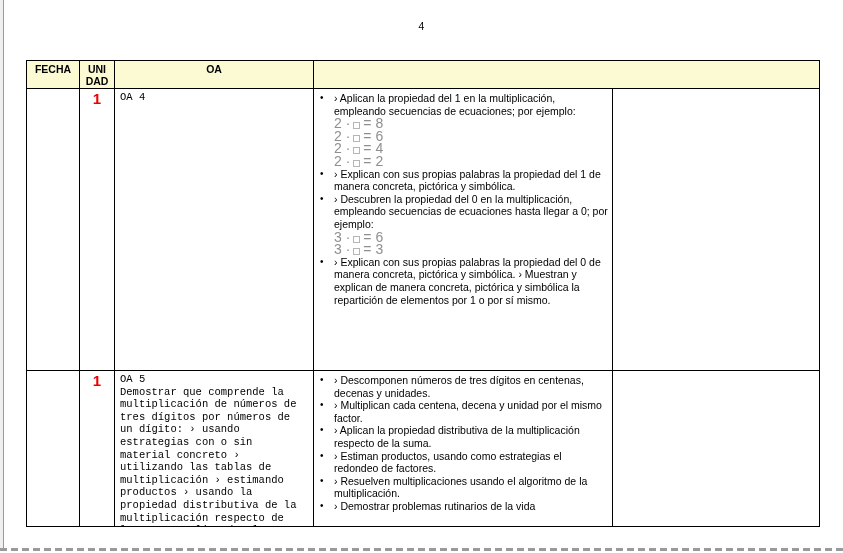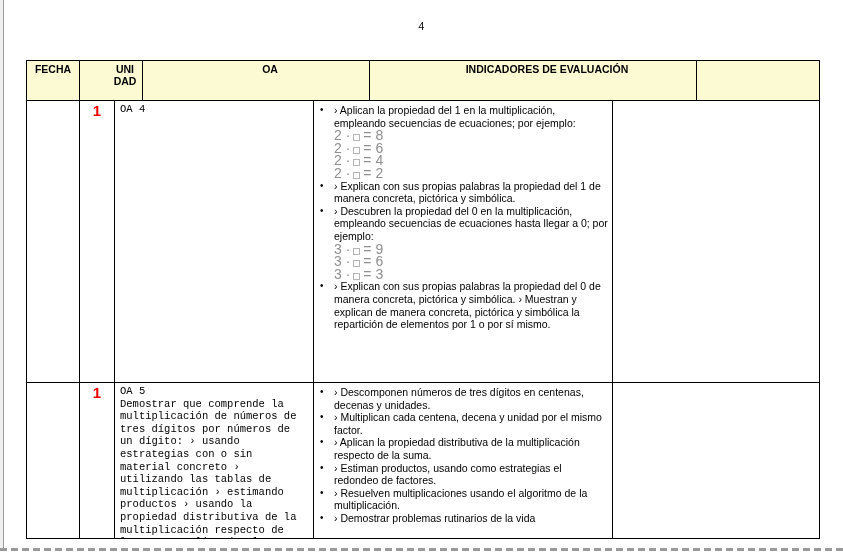--- a/index.html
+++ b/index.html
@@ -19,21 +19,21 @@
   .doc-table{position:absolute;left:26px;top:60px;width:794px;border:1.4px solid var(--border-color);}
   .tr{display:flex;border-bottom:1.4px solid var(--border-color);}
   .tr:last-child{border-bottom:none;}
   .td{border-right:1.4px solid var(--border-color);padding:2px 4px;overflow:hidden;}
   .td.last{border-right:none;flex:1;}
   .c1{width:53px;flex:none;}
   .c2{width:35px;flex:none;}
   .c3{width:199px;flex:none;}
   .c4{width:299px;flex:none;}
 
-  .thead{height:40px;background:var(--header-bg);gap:28px;}
+  .thead{height:28px;background:var(--header-bg);}
   .thead .td{font-weight:bold;font-size:10.5px;text-align:center;line-height:11.5px;padding-top:3px;}
 
   .row-body{font-size:10.5px;line-height:12.6px;}
   .row1{height:282px;}
   .row2{height:155px;}
 
   .unit-cell{text-align:center;padding-top:2px;}
   .unit-num{color:var(--unit-color);font-size:15px;font-weight:bold;line-height:15px;}
 
   .oa-cell{padding:2px 12px 2px 5px;font-family:Liberation Mono, monospace;}
@@ -56,21 +56,20 @@
 
 <div class="doc-table">
 
   <div class="tr thead">
     <div class="td c1">FECHA</div>
     <div class="td c2">
       <div>UNI</div>
       <div>DAD</div>
     </div>
     <div class="td c3">OA</div>
-    <div class="td c4">INDICADORES DE EVALUACIÓN</div>
     <div class="td last"></div>
   </div>
 
   <div class="tr row-body row1">
     <div class="td c1"></div>
     <div class="td c2 unit-cell">
       <span class="unit-num">1</span>
     </div>
     <div class="td c3 oa-cell">
       <div>OA 4</div>
@@ -96,24 +95,20 @@
           <span class="ind-marker"></span>
           <span class="eq"><span>2 ·</span><span class="eq-box"></span><span>= 2</span></span>
         </div>
         <div class="ind-row">
           <span class="ind-marker">•</span>
           <span class="ind-text">› Explican con sus propias palabras la propiedad del 1 de manera concreta, pictórica y simbólica.</span>
         </div>
         <div class="ind-row">
           <span class="ind-marker">•</span>
           <span class="ind-text">› Descubren la propiedad del 0 en la multiplicación, empleando secuencias de ecuaciones hasta llegar a 0; por ejemplo:</span>
-        </div>
-        <div class="ind-row">
-          <span class="ind-marker"></span>
-          <span class="eq"><span>3 ·</span><span class="eq-box"></span><span>= 9</span></span>
         </div>
         <div class="ind-row">
           <span class="ind-marker"></span>
           <span class="eq"><span>3 ·</span><span class="eq-box"></span><span>= 6</span></span>
         </div>
         <div class="ind-row">
           <span class="ind-marker"></span>
           <span class="eq"><span>3 ·</span><span class="eq-box"></span><span>= 3</span></span>
         </div>
         <div class="ind-row">

